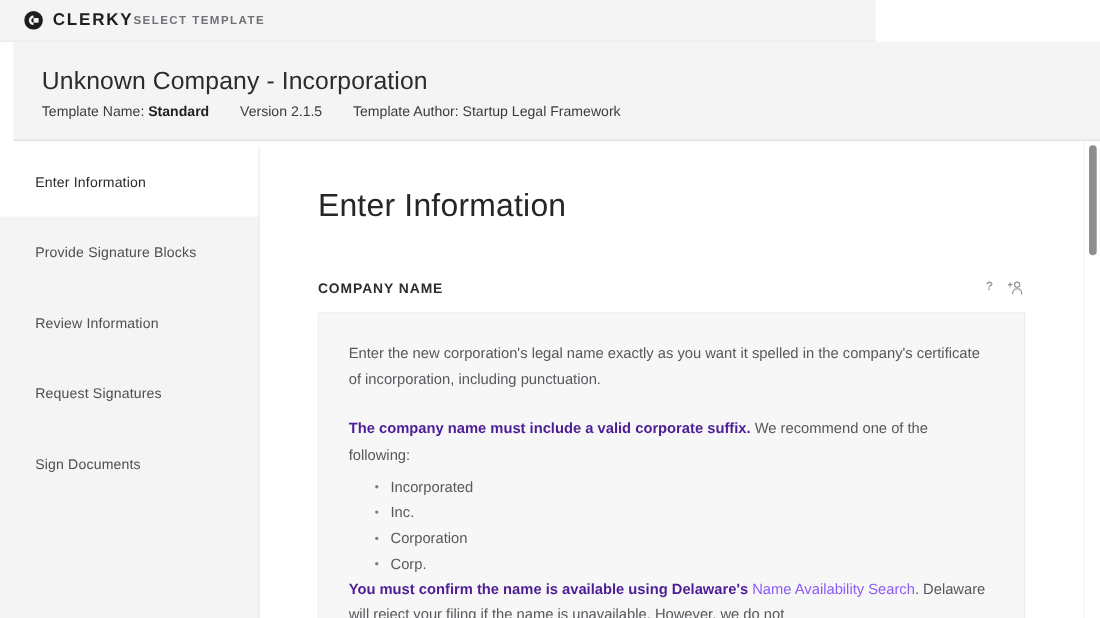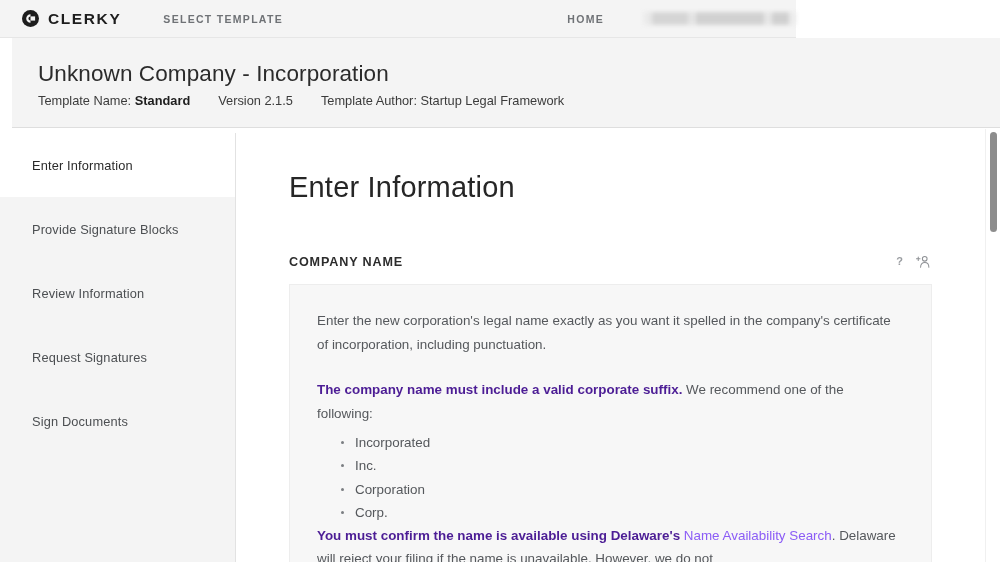--- a/index.html
+++ b/index.html
@@ -59,21 +59,21 @@
 
   .nav-link {
     font-size: 10.5px;
     font-weight: bold;
     letter-spacing: 1.3px;
     color: #6f7276;
     cursor: pointer;
     white-space: nowrap;
   }
 
-  .nav-left { margin-left: 42px; }
+  .nav-left { }
 
   .topbar-right {
     margin-left: auto;
     display: flex;
     align-items: center;
     gap: 0;
     margin-right: 0;
   }
 
   .nav-home { margin-right: 40px; }
@@ -295,24 +295,20 @@
           <circle cx="8.5" cy="8.5" r="8.5" fill="#1d1d1d"></circle>
           <path d="M8.5 4.2 A4.3 4.3 0 1 0 8.5 12.8 L8.5 10.6 A2.1 2.1 0 1 1 8.5 6.4 Z" fill="#f4f4f4"></path>
           <rect x="8.5" y="6.4" width="4.6" height="4.2" fill="#f4f4f4"></rect>
         </svg>
       </span>
       <span class="brand-word">CLERKY</span>
     </div>
 
     <span class="nav-link nav-left">SELECT TEMPLATE</span>
 
-    <div class="topbar-right">
-      <span class="nav-link nav-home">HOME</span>
-      <span class="redacted-account"></span>
-    </div>
   </div>
 
   <div class="titleband">
     <div class="doc-title">Unknown Company - Incorporation</div>
     <div class="doc-meta">
       <span class="meta-item"><span>Template Name:</span>
         <b>Standard</b></span>
       <span class="meta-item">Version 2.1.5</span>
       <span class="meta-item"><span>Template Author:</span>
         <span>Startup Legal Framework</span></span>

